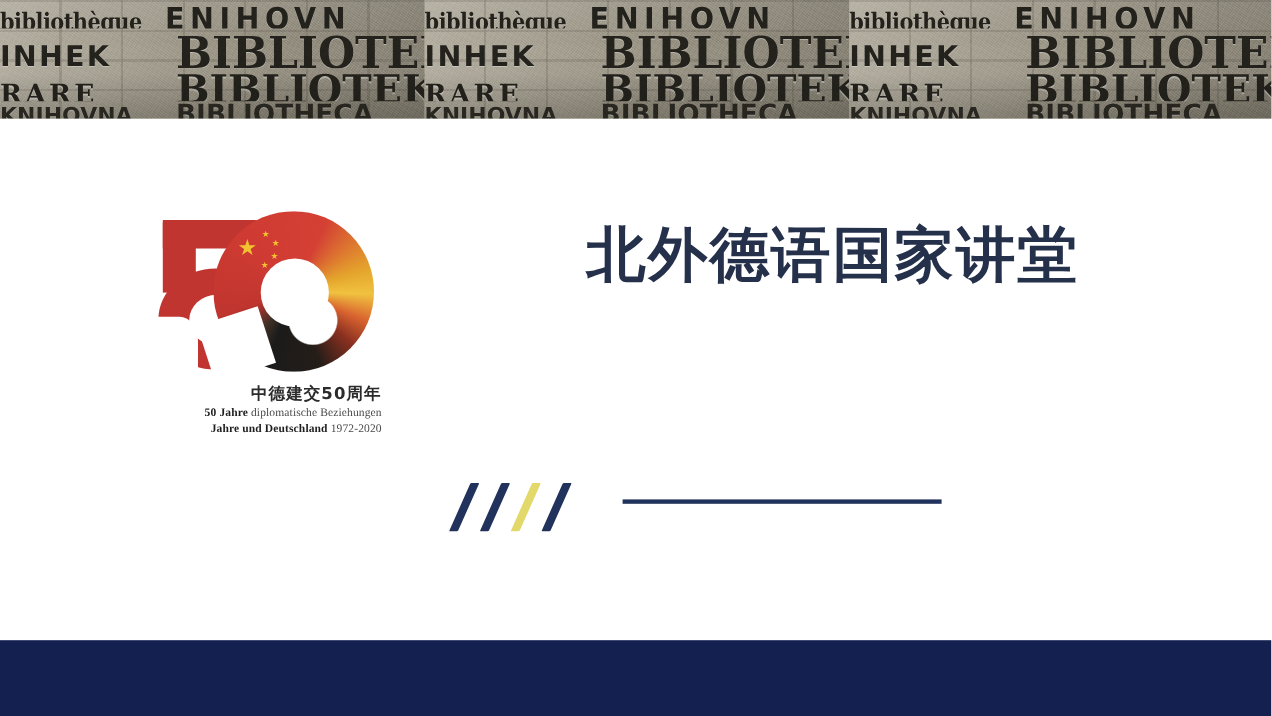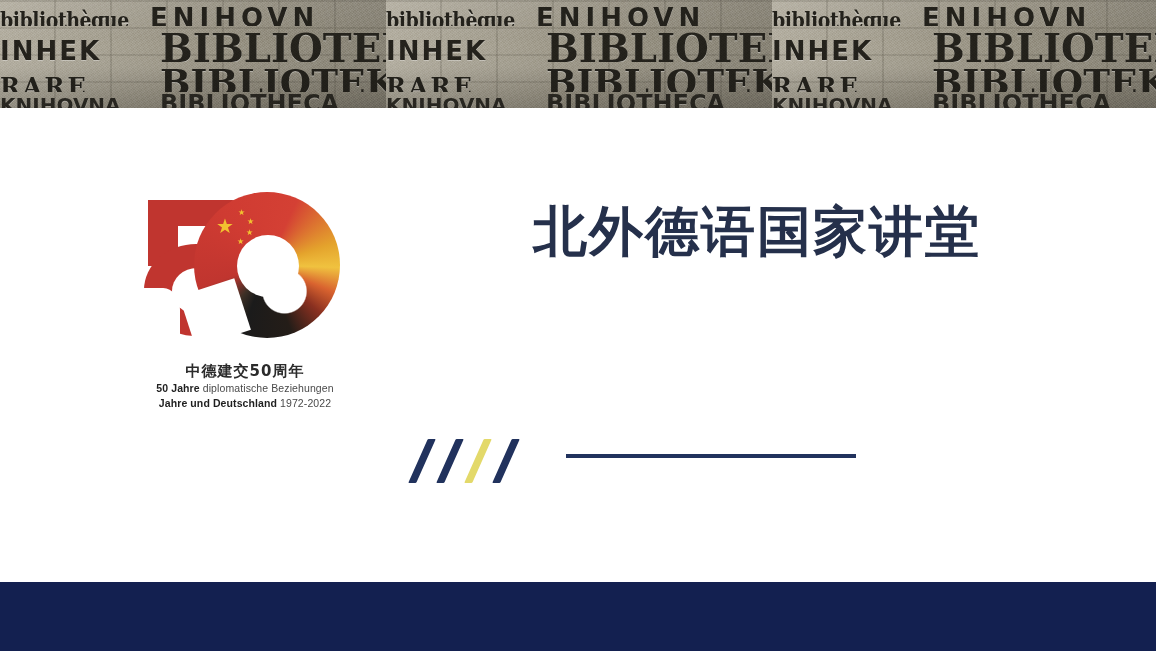--- a/index.html
+++ b/index.html
@@ -289,34 +289,34 @@
     line-height: 1;
     pointer-events: none;
   }
   .flag-stars .big { position:absolute; left:0px; top:8px; font-size:20px; }
   .flag-stars .s1  { position:absolute; left:22px; top:1px;  font-size:8px; }
   .flag-stars .s2  { position:absolute; left:31px; top:10px; font-size:8px; }
   .flag-stars .s3  { position:absolute; left:30px; top:21px; font-size:8px; }
   .flag-stars .s4  { position:absolute; left:21px; top:30px; font-size:8px; }
 
   .logo-caption {
-    margin-top: 21px;
-    text-align: center;
+    margin-top: 8px;
+    text-align: right;
     padding-left: 6px;
   }
   .cap-cn {
     font-family: "DejaVu Sans", sans-serif;
     font-size: 15px;
     font-weight: 700;
     color: #2b2b2b;
     letter-spacing: 1px;
     line-height: 1.35;
   }
   .cap-de1, .cap-de2 {
-    font-family: Liberation Sans, sans-serif;
+    font-family: Liberation Serif, serif;
     font-size: 10.5px;
     color: #4a4a4a;
     line-height: 1.45;
     letter-spacing: 0.1px;
     white-space: nowrap;
   }
   .cap-de1 b, .cap-de2 b { color: #1f1f1f; font-weight: 700; }
 
   
   .main-title {
@@ -487,21 +487,21 @@
           <span class="big">★</span>
           <span class="s1">★</span>
           <span class="s2">★</span>
           <span class="s3">★</span>
           <span class="s4">★</span>
         </div>
       </div>
       <div class="logo-caption">
         <div class="cap-cn">中德建交50周年</div>
         <div class="cap-de1"><b>50 Jahre</b><span> diplomatische Beziehungen</span></div>
-        <div class="cap-de2"><b>Jahre und Deutschland</b><span> 1972-2022</span></div>
+        <div class="cap-de2"><b>Jahre und Deutschland</b><span> 1972-2020</span></div>
       </div>
     </div>
 
     <div class="main-title">北外德语国家讲堂</div>
 
     <div class="slashes">
       <div class="slash navy s0"></div>
       <div class="slash navy s1"></div>
       <div class="slash gold s2"></div>
       <div class="slash navy s3"></div>

